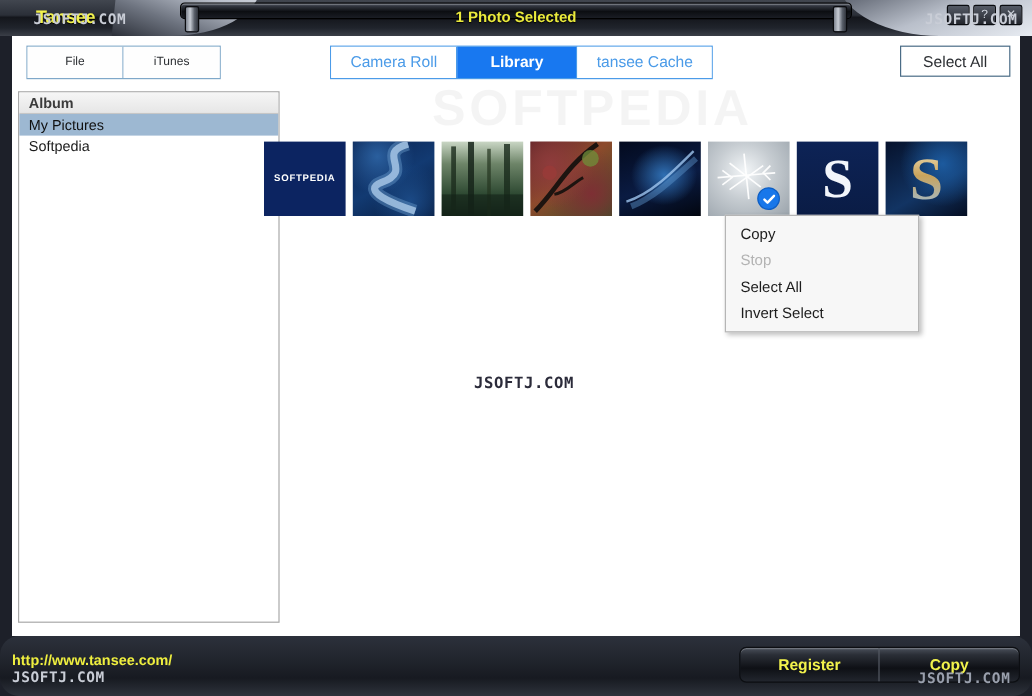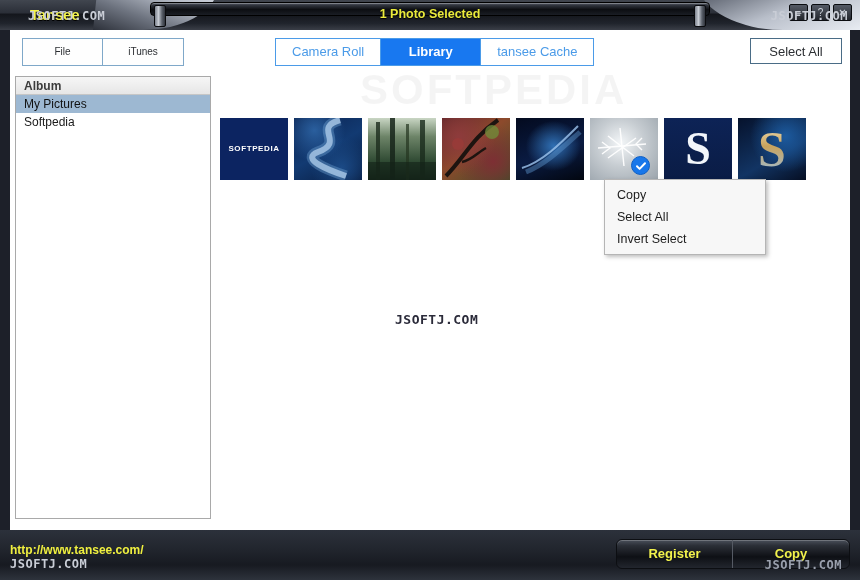--- a/index.html
+++ b/index.html
@@ -102,21 +102,21 @@
 
   .selectall {
     position: absolute; right: 8px; top: 8px;
     width: 92px; height: 26px; line-height: 26px; text-align: center;
     font-size: 13px; color: #2c2f33; background: #fff;
     border: 1px solid #4a6c86;
   }
 
   
   .sidebar {
-    position: absolute; left: 5px; top: 46px; width: 196px; height: 443px;
+    position: absolute; left: 5px; top: 46px; width: 218px; height: 443px;
     border: 1px solid #a9a9a9; background: #fff; overflow: hidden;
   }
   .sb-head {
     height: 18px; line-height: 18px; padding-left: 8px;
     font-size: 12px; font-weight: bold; color: #3b3b3b;
     background: linear-gradient(180deg,#f6f6f6,#e6e6e6);
     border-bottom: 1px solid #c6c6c6;
   }
   .sb-item {
     height: 18px; line-height: 18px; padding-left: 8px;
@@ -157,20 +157,21 @@
   .ctxitem {
     height: 22px; line-height: 22px; padding-left: 12px;
     font-size: 12.5px; color: #1d1d1d;
   }
   .ctxitem.disabled { color: #b3b3b3; }
 
   
   .bottombar {
     position: absolute; left: 0; top: 530px; width: 860px; height: 50px;
     background: linear-gradient(180deg, #2c313b 0%, #21252d 40%, #171a21 70%, #2e333c 100%);
+    border-radius: 16px;
   }
   .bb-link {
     position: absolute; left: 10px; top: 13px;
     font-size: 12px; font-weight: bold; color: #efef3f;
   }
   .bb-wm {
     position: absolute; left: 10px; top: 27px;
     font-family: "DejaVu Sans Mono", monospace;
     font-size: 12px; font-weight: bold; color: #c9cdd6; letter-spacing: 0.5px;
   }
@@ -325,20 +326,21 @@
             radial-gradient(circle at 70% 30%, #1c5a9e 0%, rgba(0,0,0,0) 55%),
             linear-gradient(150deg,#06122c,#123463 60%,#050e22);">
         <div style="position:absolute;left:0;right:0;top:4px;text-align:center;font-family:'Liberation Serif',serif;font-size:50px;font-weight:bold;line-height:54px;
                     background:linear-gradient(180deg,#f4e6c0,#c9a35c 45%,#9bbfe0);-webkit-background-clip:text;background-clip:text;color:transparent;">S</div>
       </div>
 
     </div>
 
     <div class="ctxmenu">
       <div class="ctxitem">Copy</div>
+      <div class="ctxitem disabled">Stop</div>
       <div class="ctxitem">Select All</div>
       <div class="ctxitem">Invert Select</div>
     </div>
 
     <div class="wm-center">JSOFTJ.COM</div>
 
   </div>
 
   <div class="bottombar">
     <div class="bb-link">http://www.tansee.com/</div>

